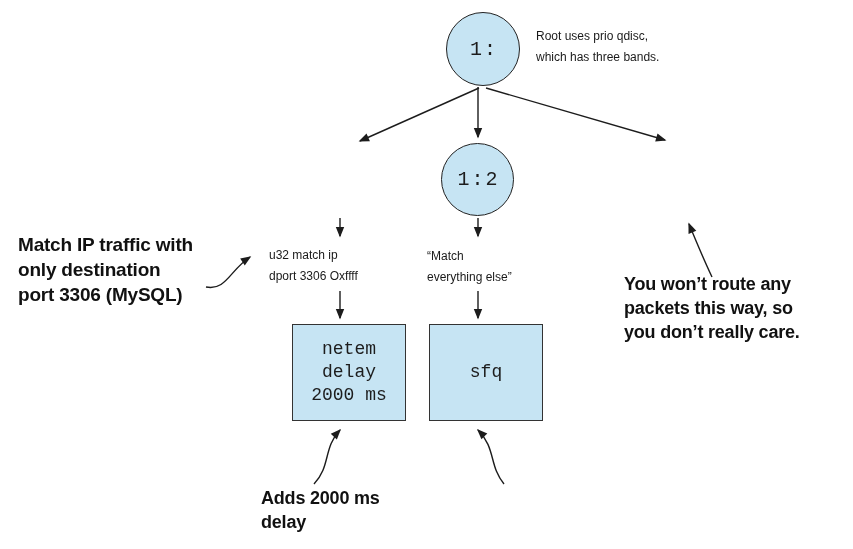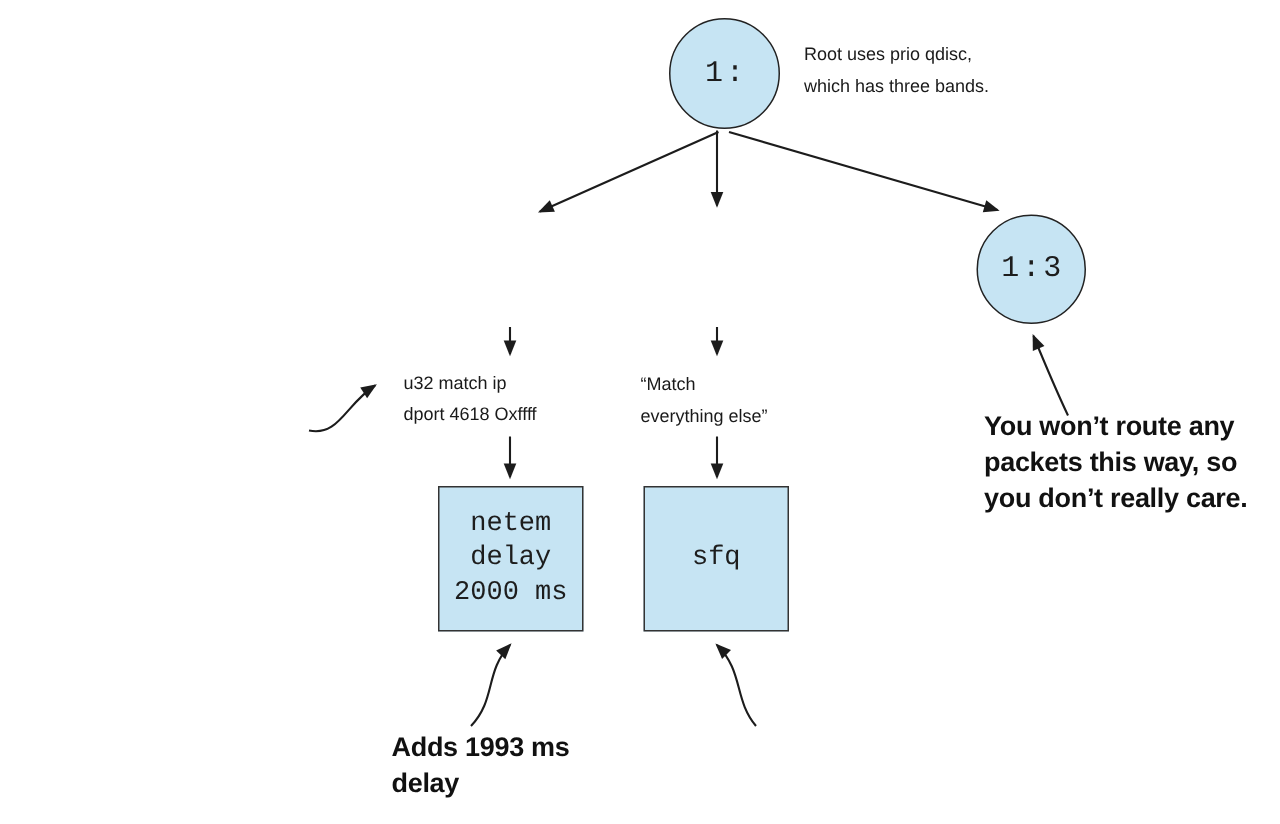--- a/index.html
+++ b/index.html
@@ -49,21 +49,21 @@
     height: 74px;
     border-radius: 50%;
   }
   .circle .mono-label {
     font-family: "Liberation Mono", monospace;
     font-size: 20px;
     letter-spacing: 2px;
     margin-left: 2px;
   }
   .qbox {
-    width: 97px;
+    width: 114px;
     height: 97px;
     border-color: #333333;
     border-width: 1.5px;
   }
   .qbox .mono-label {
     font-family: "Liberation Mono", monospace;
     font-size: 18px;
     line-height: 23px;
     white-space: pre-line;
   }
@@ -112,39 +112,42 @@
 
     <path class="edge" d="M 206 287 C 226 291 230 270 250 257" marker-end="url(#ah)"></path>
     <path class="edge" d="M 712 277 C 703 258 696 241 689 224" marker-end="url(#ah)"></path>
     <path class="edge" d="M 314 484 C 331 466 323 448 340 430" marker-end="url(#ah)"></path>
     <path class="edge" d="M 504 484 C 489 466 496 448 478 430" marker-end="url(#ah)"></path>
   </svg>
 
   <div class="node circle" style="left:446px; top:12px;">
     <span class="mono-label">1:</span>
   </div>
-  <div class="node circle" style="left:651px; top:143px; width:73px; height:73px;">
-    <span class="mono-label">1:3</span>
+  <div class="node circle" style="left:441px; top:143px; width:73px; height:73px;">
+    <span class="mono-label">1:2</span>
   </div>
 
   <div class="node qbox" style="left:292px; top:324px;">
     <span class="mono-label">netem
 delay
 2000 ms</span>
   </div>
   <div class="node qbox" style="left:429px; top:324px;align-items:center;">
     <span class="mono-label">sfq</span>
   </div>
 
   <div class="note" style="left:536px; top:26px;">Root uses prio qdisc,
 which has three bands.</div>
   <div class="note" style="left:269px; top:245px;">u32 match ip
-dport 4618 Oxffff</div>
+dport 3306 Oxffff</div>
   <div class="note" style="left:427px; top:246px;">“Match
 everything else”</div>
 
-  <div class="bold-note" style="left:624px; top:272px;margin-left:32px;">You won’t route any
+  <div class="bold-note big" style="left:18px; top:232px;">Match IP traffic with
+only destination
+port 3306 (MySQL)</div>
+  <div class="bold-note" style="left:624px; top:272px;">You won’t route any
 packets this way, so
 you don’t really care.</div>
-  <div class="bold-note" style="left:261px; top:486px;">Adds 1993 ms
+  <div class="bold-note" style="left:261px; top:486px;">Adds 2000 ms
 delay</div>
 
 </div>
 
 </body></html>

